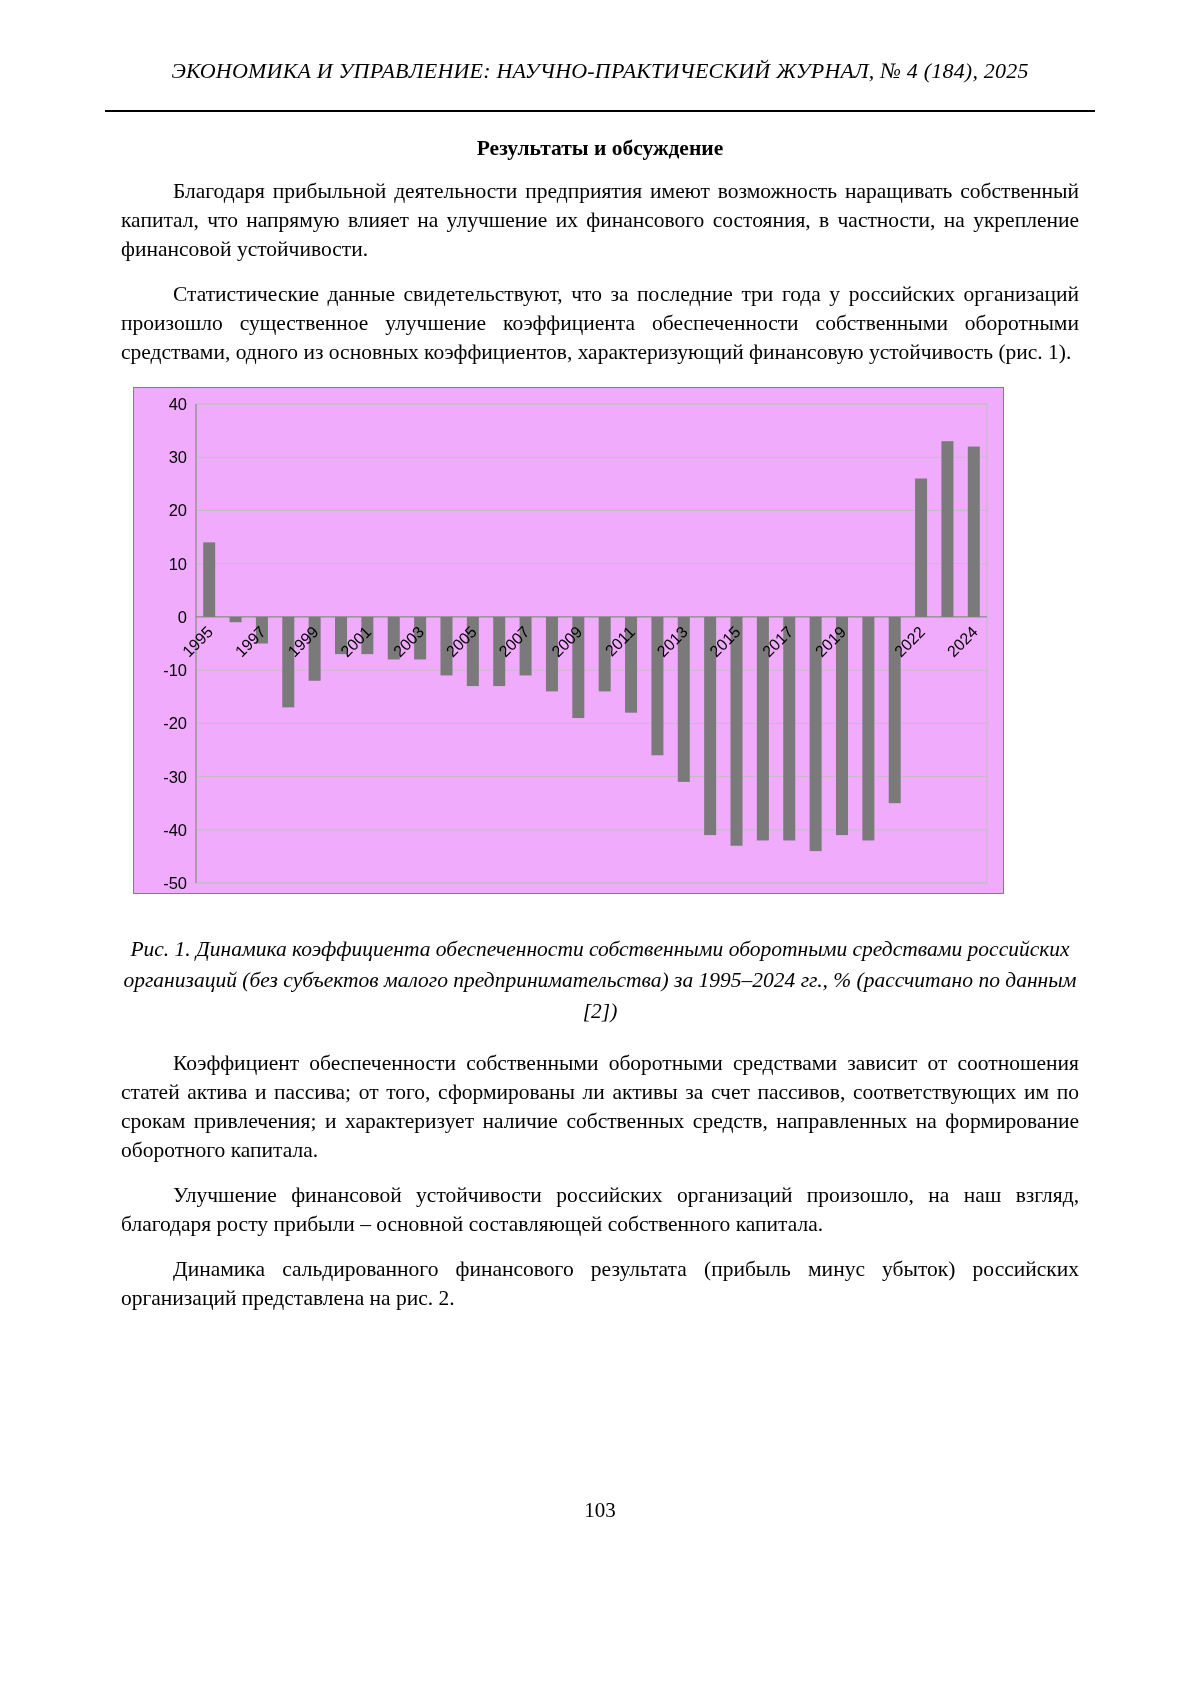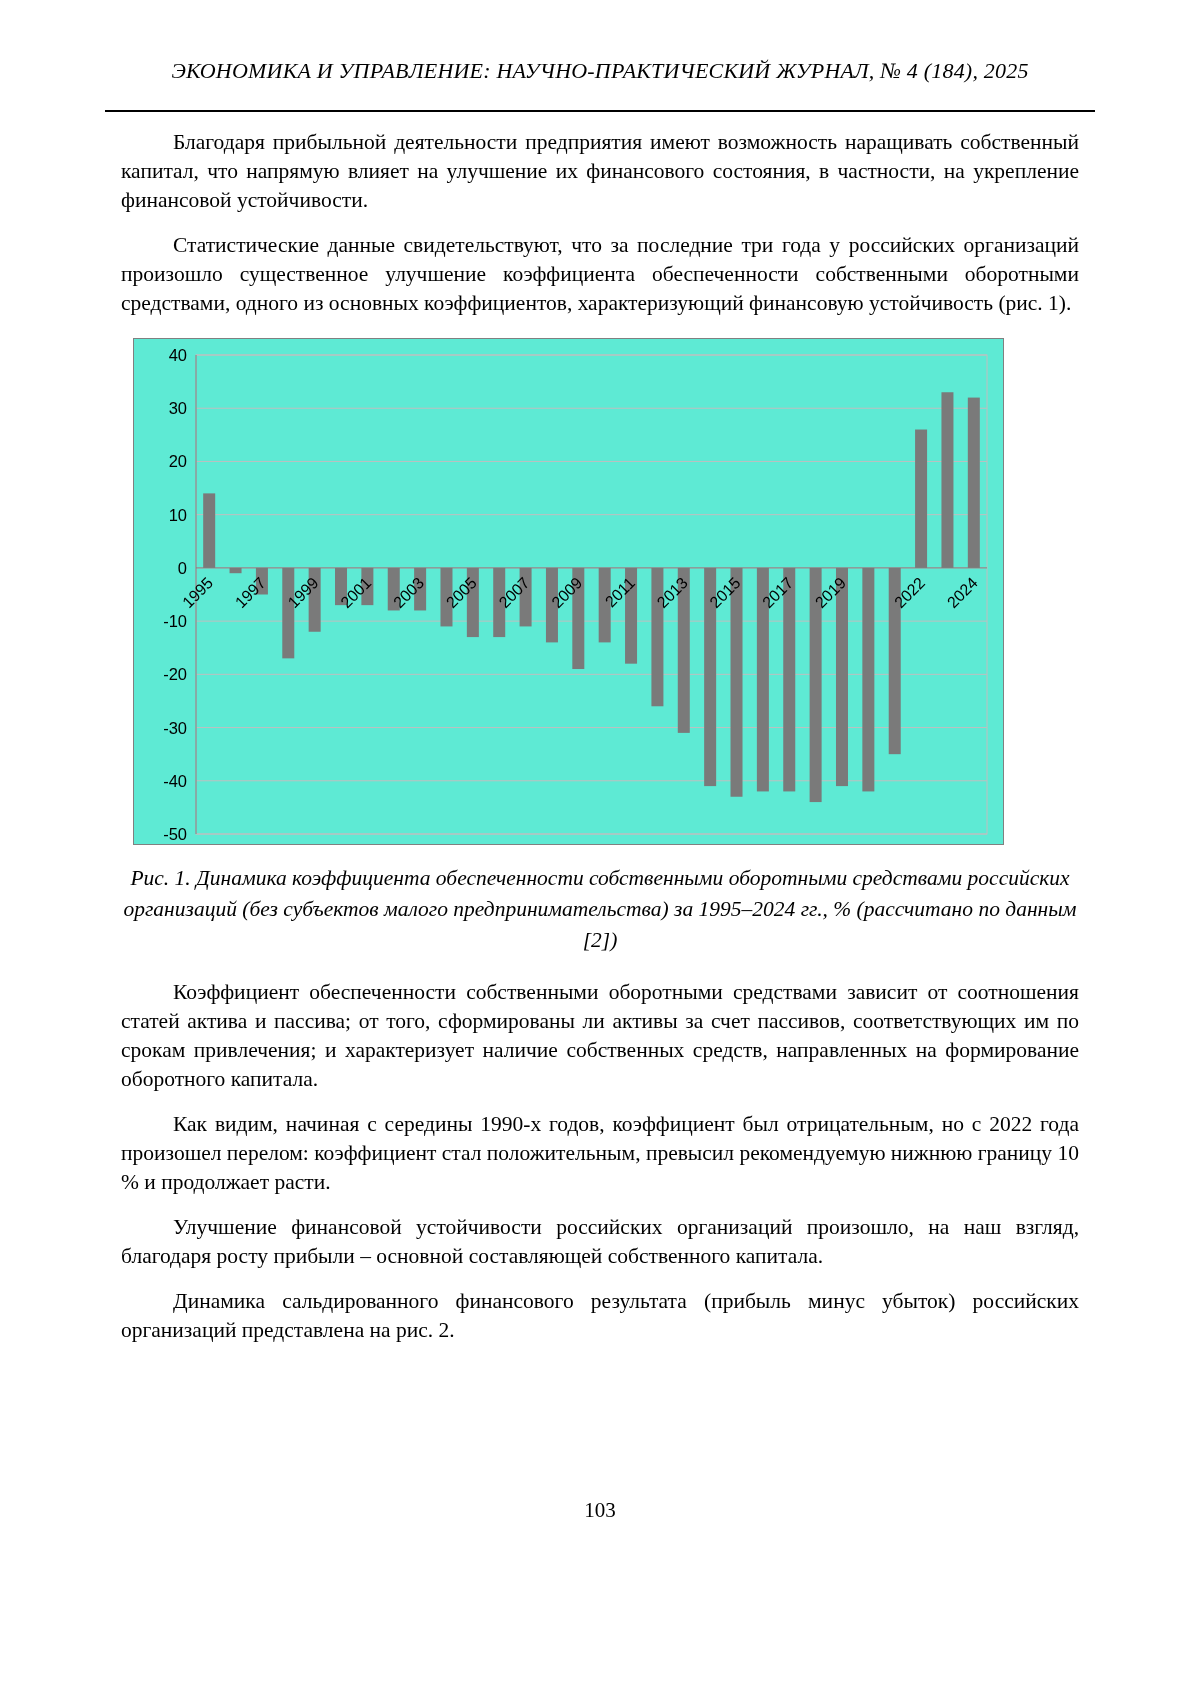--- a/index.html
+++ b/index.html
@@ -36,49 +36,50 @@
     text-align: justify;
     text-indent: 52px;
     margin: 16px;
   }
 
   .figure-wrap {
     margin: 20px 0 4px 28px;
     width: 869px;
     height: 505px;
     border: 1px solid #808080;
-    background: #5eead4;
+    background: #f0abfc;
     box-sizing: content-box;
   }
 
   .figure-caption {
     font-style: italic;
     font-size: 21.5px;
     line-height: 31px;
     text-align: center;
-    margin: 18px 6px 22px 6px;
+    margin: 40px 6px 22px 6px;
   }
 
   .page-number {
     position: absolute;
     left: 0;
     right: 0;
     top: 1468px;
     text-align: center;
     font-size: 21px;
     margin-top: 30px;
   }
 </style>
 </head>
 <body>
 
 <div class="page">
 
   <div class="journal-header">ЭКОНОМИКА И УПРАВЛЕНИЕ: НАУЧНО-ПРАКТИЧЕСКИЙ ЖУРНАЛ, № 4 (184), 2025</div>
 
+  <div class="section-title">Результаты и обсуждение</div>
 
   <p class="body-par">Благодаря прибыльной деятельности предприятия имеют возможность наращивать собственный капитал, что напрямую влияет на улучшение их финансового состояния, в частности, на укрепление финансовой устойчивости.</p>
   <p class="body-par">Статистические данные свидетельствуют, что за последние три года у российских организаций произошло существенное улучшение коэффициента обеспеченности собственными оборотными средствами, одного из основных коэффициентов, характеризующий финансовую устойчивость (рис. 1).</p>
 
   <div class="figure-wrap">
     <svg id="chart-svg" width="869" height="505" viewBox="0 0 869 505" xmlns="http://www.w3.org/2000/svg">
         <g>
           <line x1="62" y1="16" x2="853" y2="16" stroke="#bfbfbf" stroke-width="1"></line>
           <line x1="62" y1="69.22222222222223" x2="853" y2="69.22222222222223" stroke="#bfbfbf" stroke-width="1"></line>
           <line x1="62" y1="122.44444444444444" x2="853" y2="122.44444444444444" stroke="#bfbfbf" stroke-width="1"></line>
@@ -155,19 +156,18 @@
           <text x="712.9833333333332" y="244.88888888888889" text-anchor="end" transform="rotate(-45 712.9833333333332 244.88888888888889)" font-family="&quot;Liberation Sans&quot;, sans-serif" font-size="16" fill="#000">2019</text>
           <text x="792.0833333333333" y="244.88888888888889" text-anchor="end" transform="rotate(-45 792.0833333333333 244.88888888888889)" font-family="&quot;Liberation Sans&quot;, sans-serif" font-size="16" fill="#000">2022</text>
           <text x="844.8166666666666" y="244.88888888888889" text-anchor="end" transform="rotate(-45 844.8166666666666 244.88888888888889)" font-family="&quot;Liberation Sans&quot;, sans-serif" font-size="16" fill="#000">2024</text>
         </g>
       </svg>
   </div>
 
   <div class="figure-caption">Рис. 1. Динамика коэффициента обеспеченности собственными оборотными средствами российских организаций (без субъектов малого предпринимательства) за 1995–2024 гг., % (рассчитано по данным [2])</div>
 
   <p class="body-par">Коэффициент обеспеченности собственными оборотными средствами зависит от соотношения статей актива и пассива; от того, сформированы ли активы за счет пассивов, соответствующих им по срокам привлечения; и характеризует наличие собственных средств, направленных на формирование оборотного капитала.</p>
-  <p class="body-par">Как видим, начиная с середины 1990-х годов, коэффициент был отрицательным, но с 2022 года произошел перелом: коэффициент стал положительным, превысил рекомендуемую нижнюю границу 10 % и продолжает расти.</p>
   <p class="body-par">Улучшение финансовой устойчивости российских организаций произошло, на наш взгляд, благодаря росту прибыли – основной составляющей собственного капитала.</p>
   <p class="body-par">Динамика сальдированного финансового результата (прибыль минус убыток) российских организаций представлена на рис. 2.</p>
 
 </div>
 
 <div class="page-number">103</div>
 
 </body></html>

